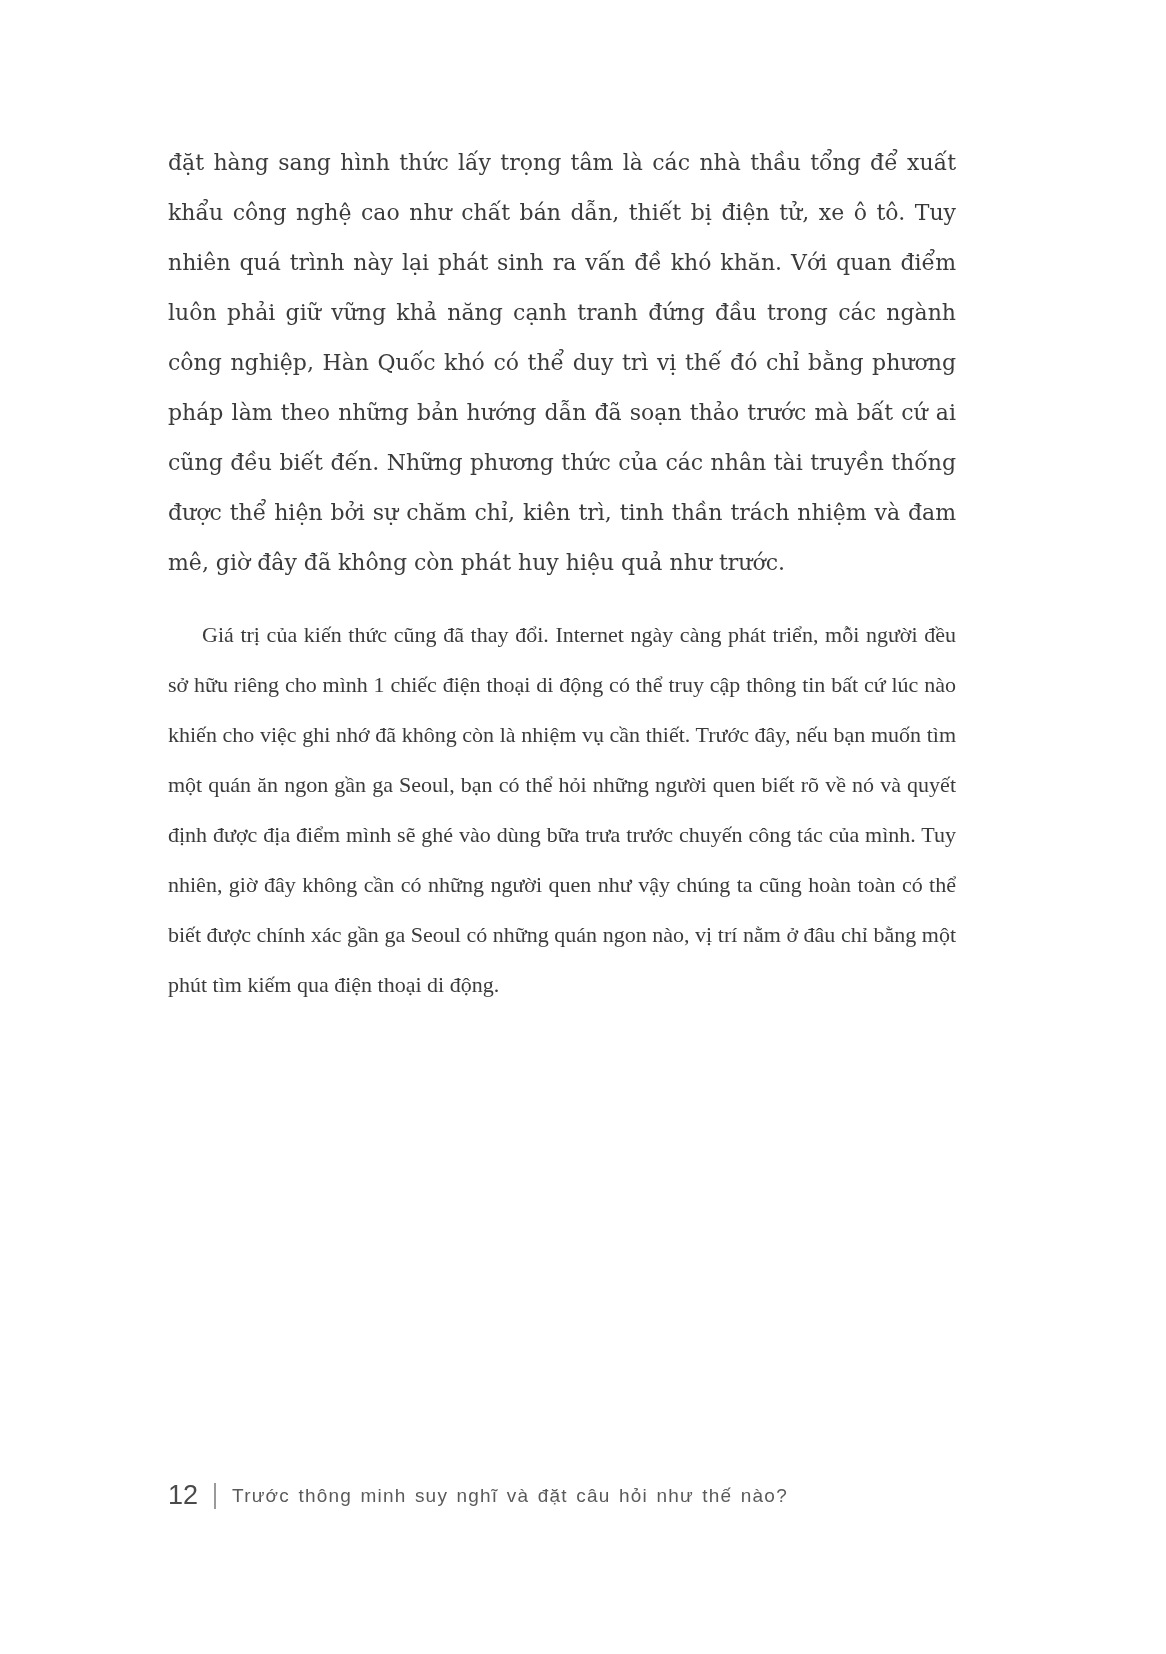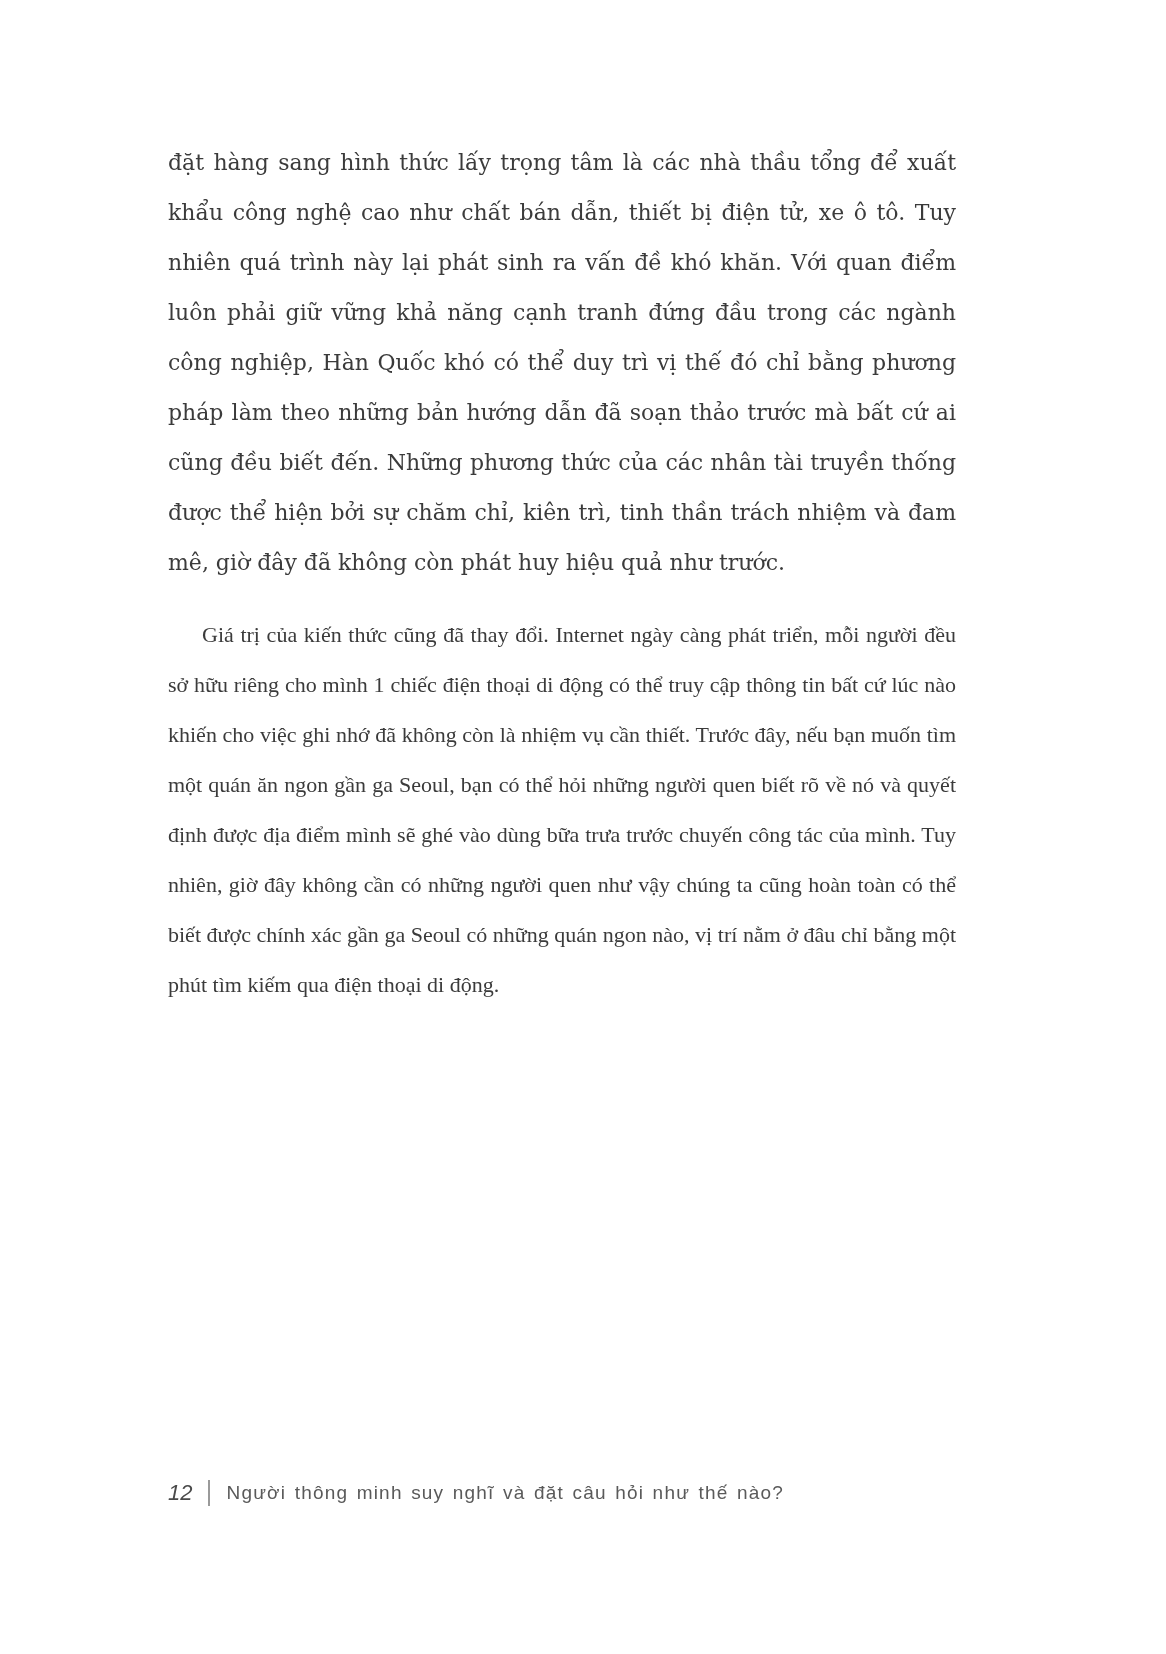--- a/index.html
+++ b/index.html
@@ -39,23 +39,22 @@
   }
   .footer {
     position: absolute;
     left: 168px;
     top: 1480px;
     display: flex;
     align-items: center;
     font-family: "Liberation Sans", sans-serif;
   }
   .footer .page-number {
-    font-size: 22px;
+    font-size: 27px;
     color: #4a4a4a;
-    font-style: italic;
   }
   .footer .sep {
     width: 2px;
     height: 26px;
     background: #9a9a9a;
     margin: 0 16px;
   }
   .footer .book-title {
     font-size: 19px;
     letter-spacing: 1.2px;
@@ -69,16 +68,16 @@
 <div class="page">
 
   <div class="content">
     <p>đặt hàng sang hình thức lấy trọng tâm là các nhà thầu tổng để xuất khẩu công nghệ cao như chất bán dẫn, thiết bị điện tử, xe ô tô. Tuy nhiên quá trình này lại phát sinh ra vấn đề khó khăn. Với quan điểm luôn phải giữ vững khả năng cạnh tranh đứng đầu trong các ngành công nghiệp, Hàn Quốc khó có thể duy trì vị thế đó chỉ bằng phương pháp làm theo những bản hướng dẫn đã soạn thảo trước mà bất cứ ai cũng đều biết đến. Những phương thức của các nhân tài truyền thống được thể hiện bởi sự chăm chỉ, kiên trì, tinh thần trách nhiệm và đam mê, giờ đây đã không còn phát huy hiệu quả như trước.</p>
     <p class="indent">Giá trị của kiến thức cũng đã thay đổi. Internet ngày càng phát triển, mỗi người đều sở hữu riêng cho mình 1 chiếc điện thoại di động có thể truy cập thông tin bất cứ lúc nào khiến cho việc ghi nhớ đã không còn là nhiệm vụ cần thiết. Trước đây, nếu bạn muốn tìm một quán ăn ngon gần ga Seoul, bạn có thể hỏi những người quen biết rõ về nó và quyết định được địa điểm mình sẽ ghé vào dùng bữa trưa trước chuyến công tác của mình. Tuy nhiên, giờ đây không cần có những người quen như vậy chúng ta cũng hoàn toàn có thể biết được chính xác gần ga Seoul có những quán ngon nào, vị trí nằm ở đâu chỉ bằng một phút tìm kiếm qua điện thoại di động.</p>
   </div>
 
   <div class="footer">
     <span class="page-number">12</span>
     <span class="sep"></span>
-    <span class="book-title">Người thông minh suy nghĩ và đặt câu hỏi như thế nào?</span>
+    <span class="book-title">Trước thông minh suy nghĩ và đặt câu hỏi như thế nào?</span>
   </div>
 
 </div>
 
 </body></html>

